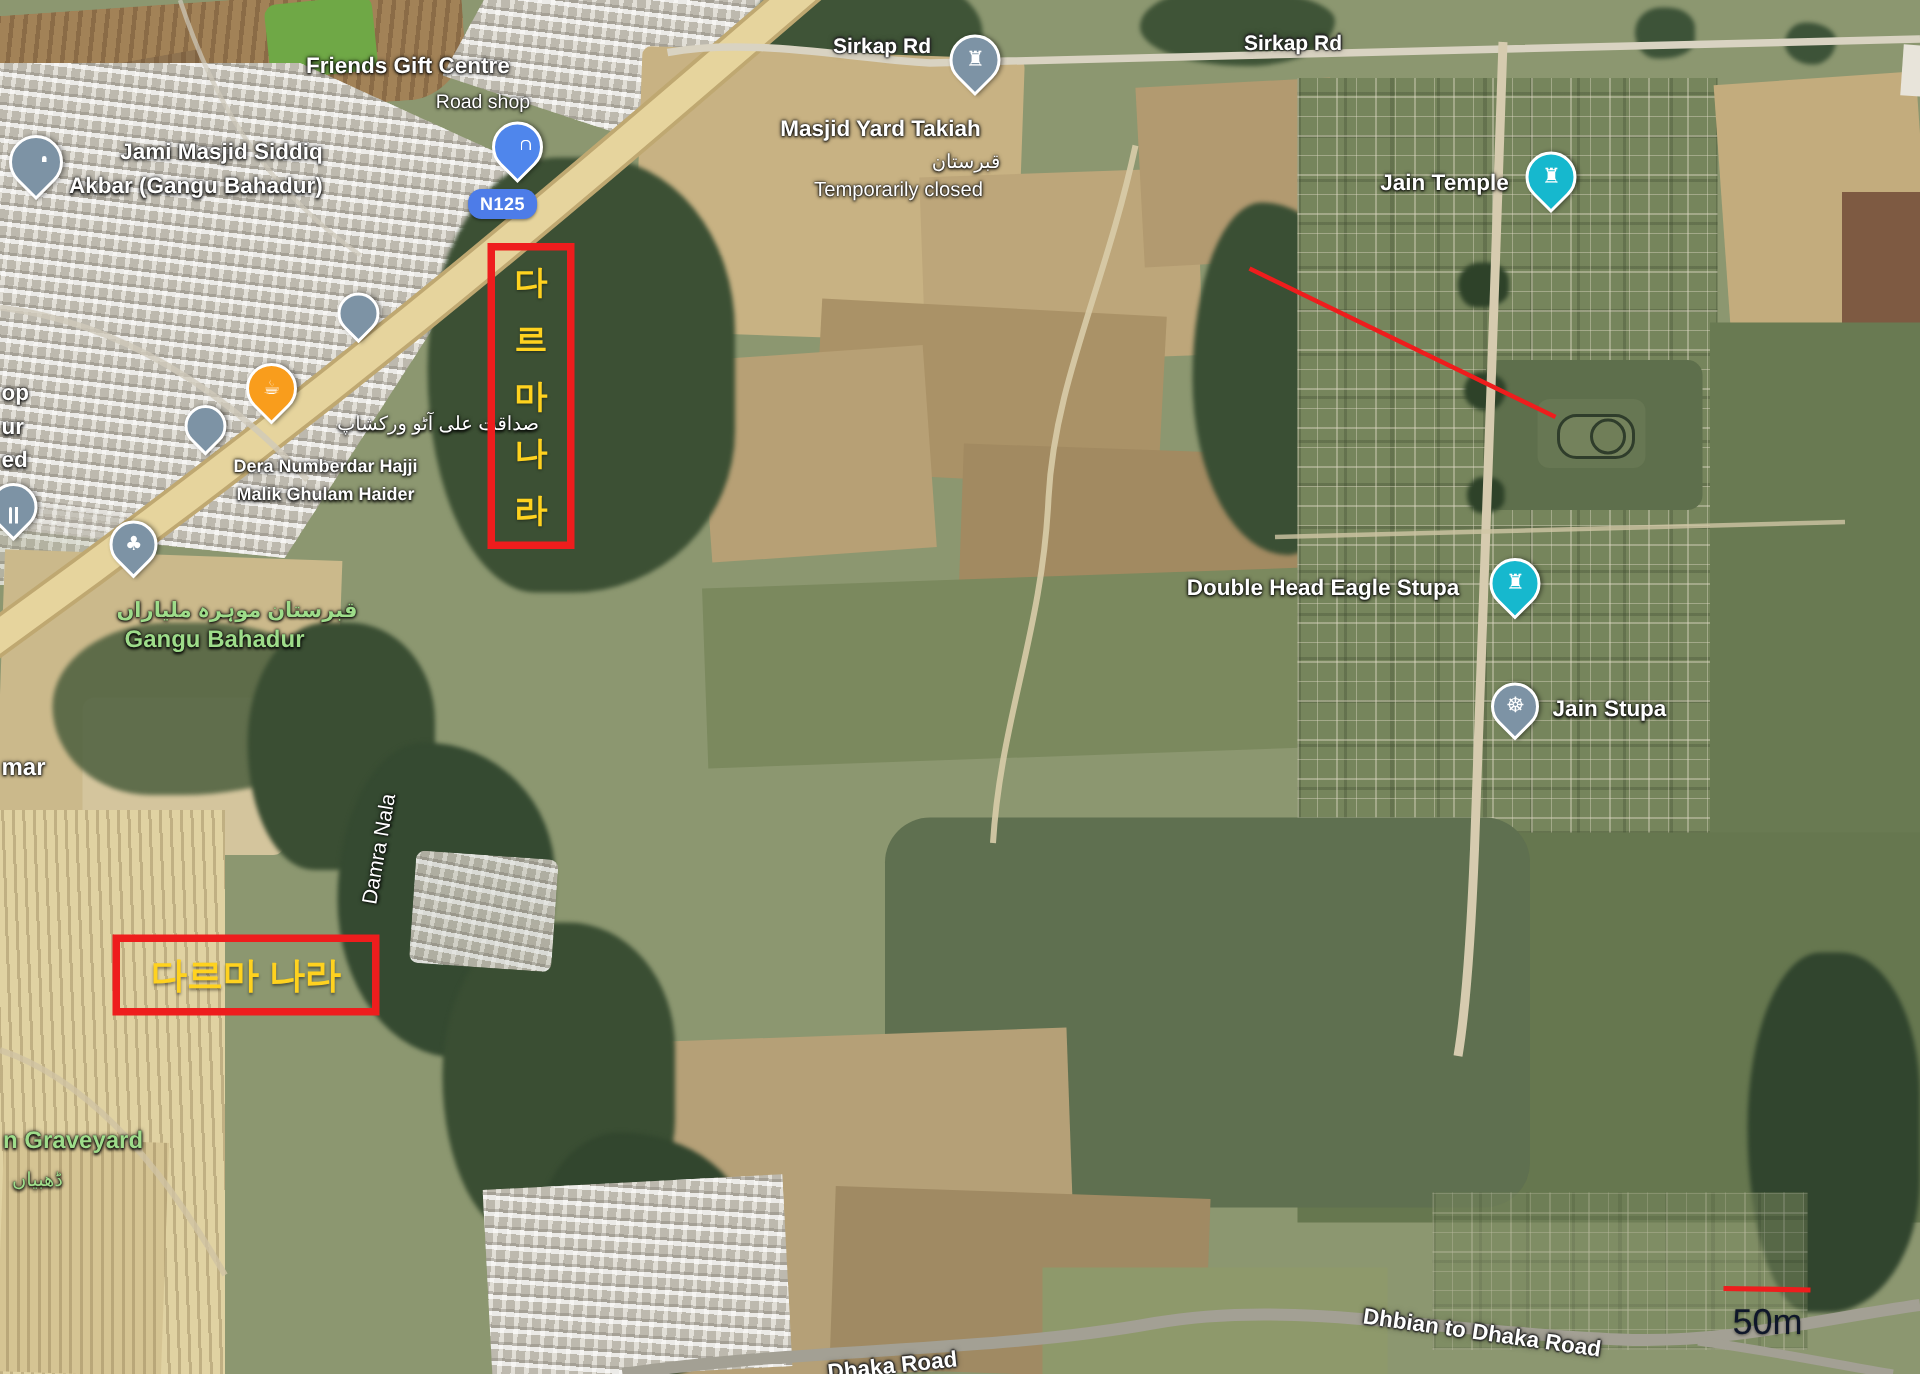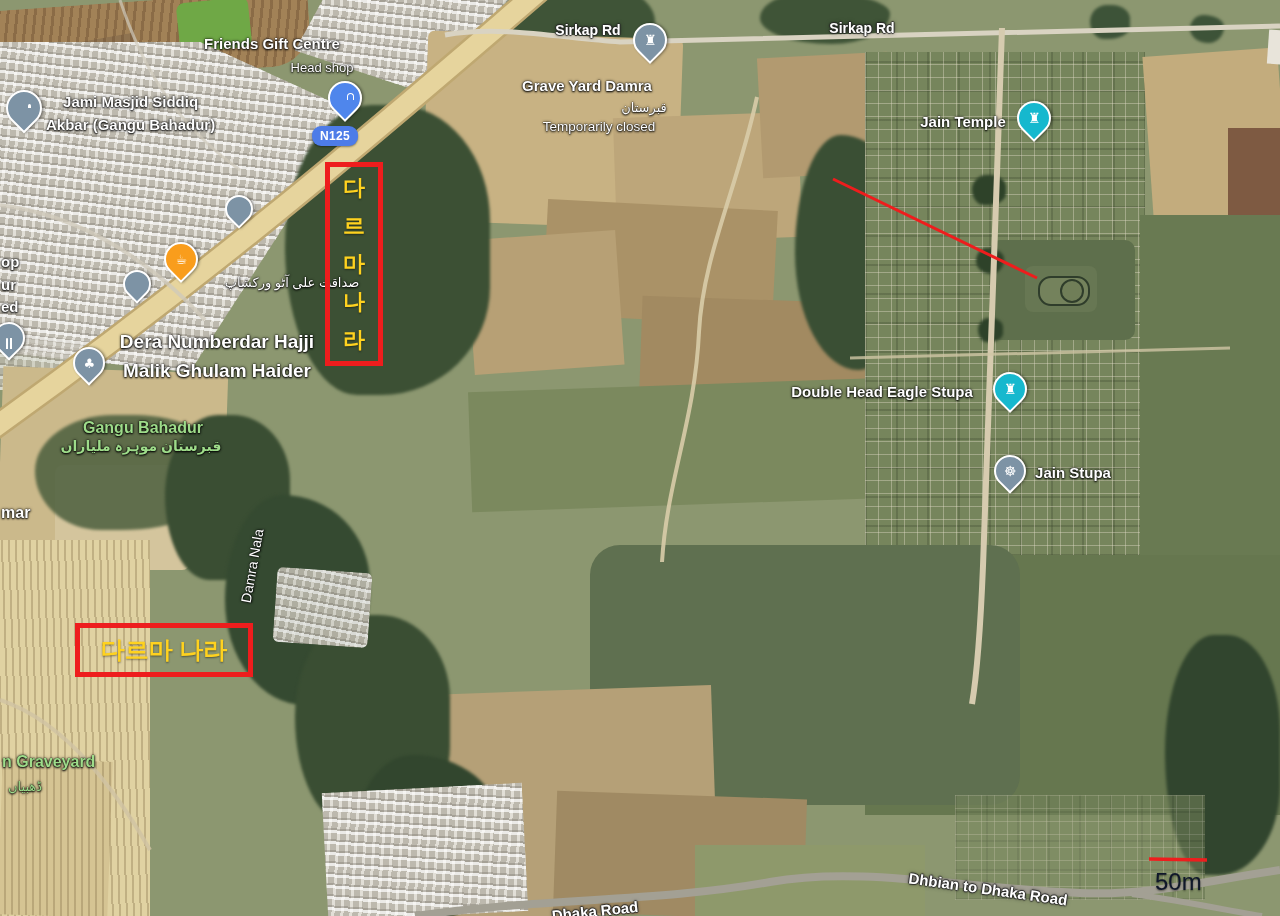--- a/index.html
+++ b/index.html
@@ -23,21 +23,21 @@
   #terrain{position:absolute;inset:0;z-index:1;}
   #roads{position:absolute;inset:0;z-index:2;}
   #features{position:absolute;inset:0;z-index:3;}
   #pins{position:absolute;inset:0;z-index:5;}
   #labels{position:absolute;inset:0;z-index:6;}
   #annot{position:absolute;inset:0;z-index:10;}
   
   .ml{position:absolute;color:#fff;font-weight:bold;font-size:15px;line-height:1.55;
       white-space:pre-line;text-align:center;transform:translate(-50%,-50%);
       text-shadow:0 1px 2px rgba(0,0,0,.95),0 0 3px rgba(0,0,0,.85),0 0 1px #000;}
-  .ml.left{transform:translate(0,-50%);text-align:center;}
+  .ml.left{transform:translate(0,-50%);text-align:right;}
   .ml.normal{font-weight:normal;}
   .ml.small{font-size:13px;}
   .ml.green{color:#9edc8a;}
   .ml.road{font-size:14px;text-shadow:-1px 0 1px rgba(40,40,40,.9),1px 0 1px rgba(40,40,40,.9),0 -1px 1px rgba(40,40,40,.9),0 1px 1px rgba(40,40,40,.9),0 0 4px rgba(0,0,0,.6);}
   .badge{position:absolute;transform:translate(-50%,-50%);background:#4d7ce8;color:#fff;
       font-size:12px;font-weight:bold;padding:3px 8px;border-radius:9px;letter-spacing:.3px;
       box-shadow:0 1px 2px rgba(0,0,0,.4);}
   
   .pin{position:absolute;border-radius:50% 50% 50% 0;transform:rotate(-45deg);
        border:2px solid #fff;box-shadow:1px 1px 3px rgba(0,0,0,.45);
@@ -163,33 +163,33 @@
     <div class="pin pin-teal" style="left:993px;top:372px;width:30px;height:30px;">
       <span style="font-size:14px;">♜</span>
       </div>
     <div class="pin pin-gray" style="left:994px;top:455px;width:28px;height:28px;">
       <span style="font-size:14px;">☸</span>
       </div>
   </div>
 
   <div id="labels">
     <div class="ml" style="left:272px;top:44px;">Friends Gift Centre</div>
-    <div class="ml normal small" style="left:322px;top:68px;">Head shop</div>
+    <div class="ml normal small" style="left:322px;top:68px;">Road shop</div>
     <div class="ml left" style="left:46px;top:113px;">Jami Masjid Siddiq
 Akbar (Gangu Bahadur)</div>
     <div class="badge" style="left:335px;top:136px;">N125</div>
     <div class="ml road" style="left:588px;top:31px;">Sirkap Rd</div>
     <div class="ml road" style="left:862px;top:29px;">Sirkap Rd</div>
-    <div class="ml" style="left:587px;top:86px;">Grave Yard Damra</div>
+    <div class="ml" style="left:587px;top:86px;">Masjid Yard Takiah</div>
     <div class="ml normal small" style="left:644px;top:108px;">قبرستان</div>
     <div class="ml normal" style="left:599px;top:127px;font-size:13.5px;">Temporarily closed</div>
     <div class="ml normal small" style="left:284px;top:283px;padding-left:16px;">صداقت علی آٹو ورکشاپ</div>
-    <div class="ml" style="left:217px;top:356px;font-size:19px;">Dera Numberdar Hajji
+    <div class="ml" style="left:217px;top:320px;font-size:12px;">Dera Numberdar Hajji
 Malik Ghulam Haider</div>
-    <div class="ml green small" style="left:141px;top:407px;font-size:14px;margin-top:40px;">قبرستان موہرہ ملیاراں</div>
+    <div class="ml green small" style="left:158px;top:407px;font-size:14px;">قبرستان موہرہ ملیاراں</div>
     <div class="ml green" style="left:143px;top:428px;font-size:16px;">Gangu Bahadur</div>
     <div class="ml" style="left:963px;top:122px;">Jain Temple</div>
     <div class="ml" style="left:882px;top:392px;">Double Head Eagle Stupa</div>
     <div class="ml" style="left:1073px;top:473px;">Jain Stupa</div>
     <div class="ml normal" style="left:253px;top:566px;font-size:14px;transform:translate(-50%,-50%) rotate(-80deg);">Damra Nala</div>
     <div class="ml green left" style="left:2px;top:762px;font-size:16px;">n Graveyard</div>
     <div class="ml green left normal" style="left:8px;top:787px;font-size:13px;">ڈھبیاں</div>
     <div class="ml road" style="left:988px;top:889px;font-size:15px;transform:translate(-50%,-50%) rotate(8deg);">Dhbian to Dhaka Road</div>
     <div class="ml road" style="left:595px;top:911px;font-size:15px;transform:translate(-50%,-50%) rotate(-6deg);">Dhaka Road</div>
     <div class="ml left" style="left:1px;top:262px;">op</div>

